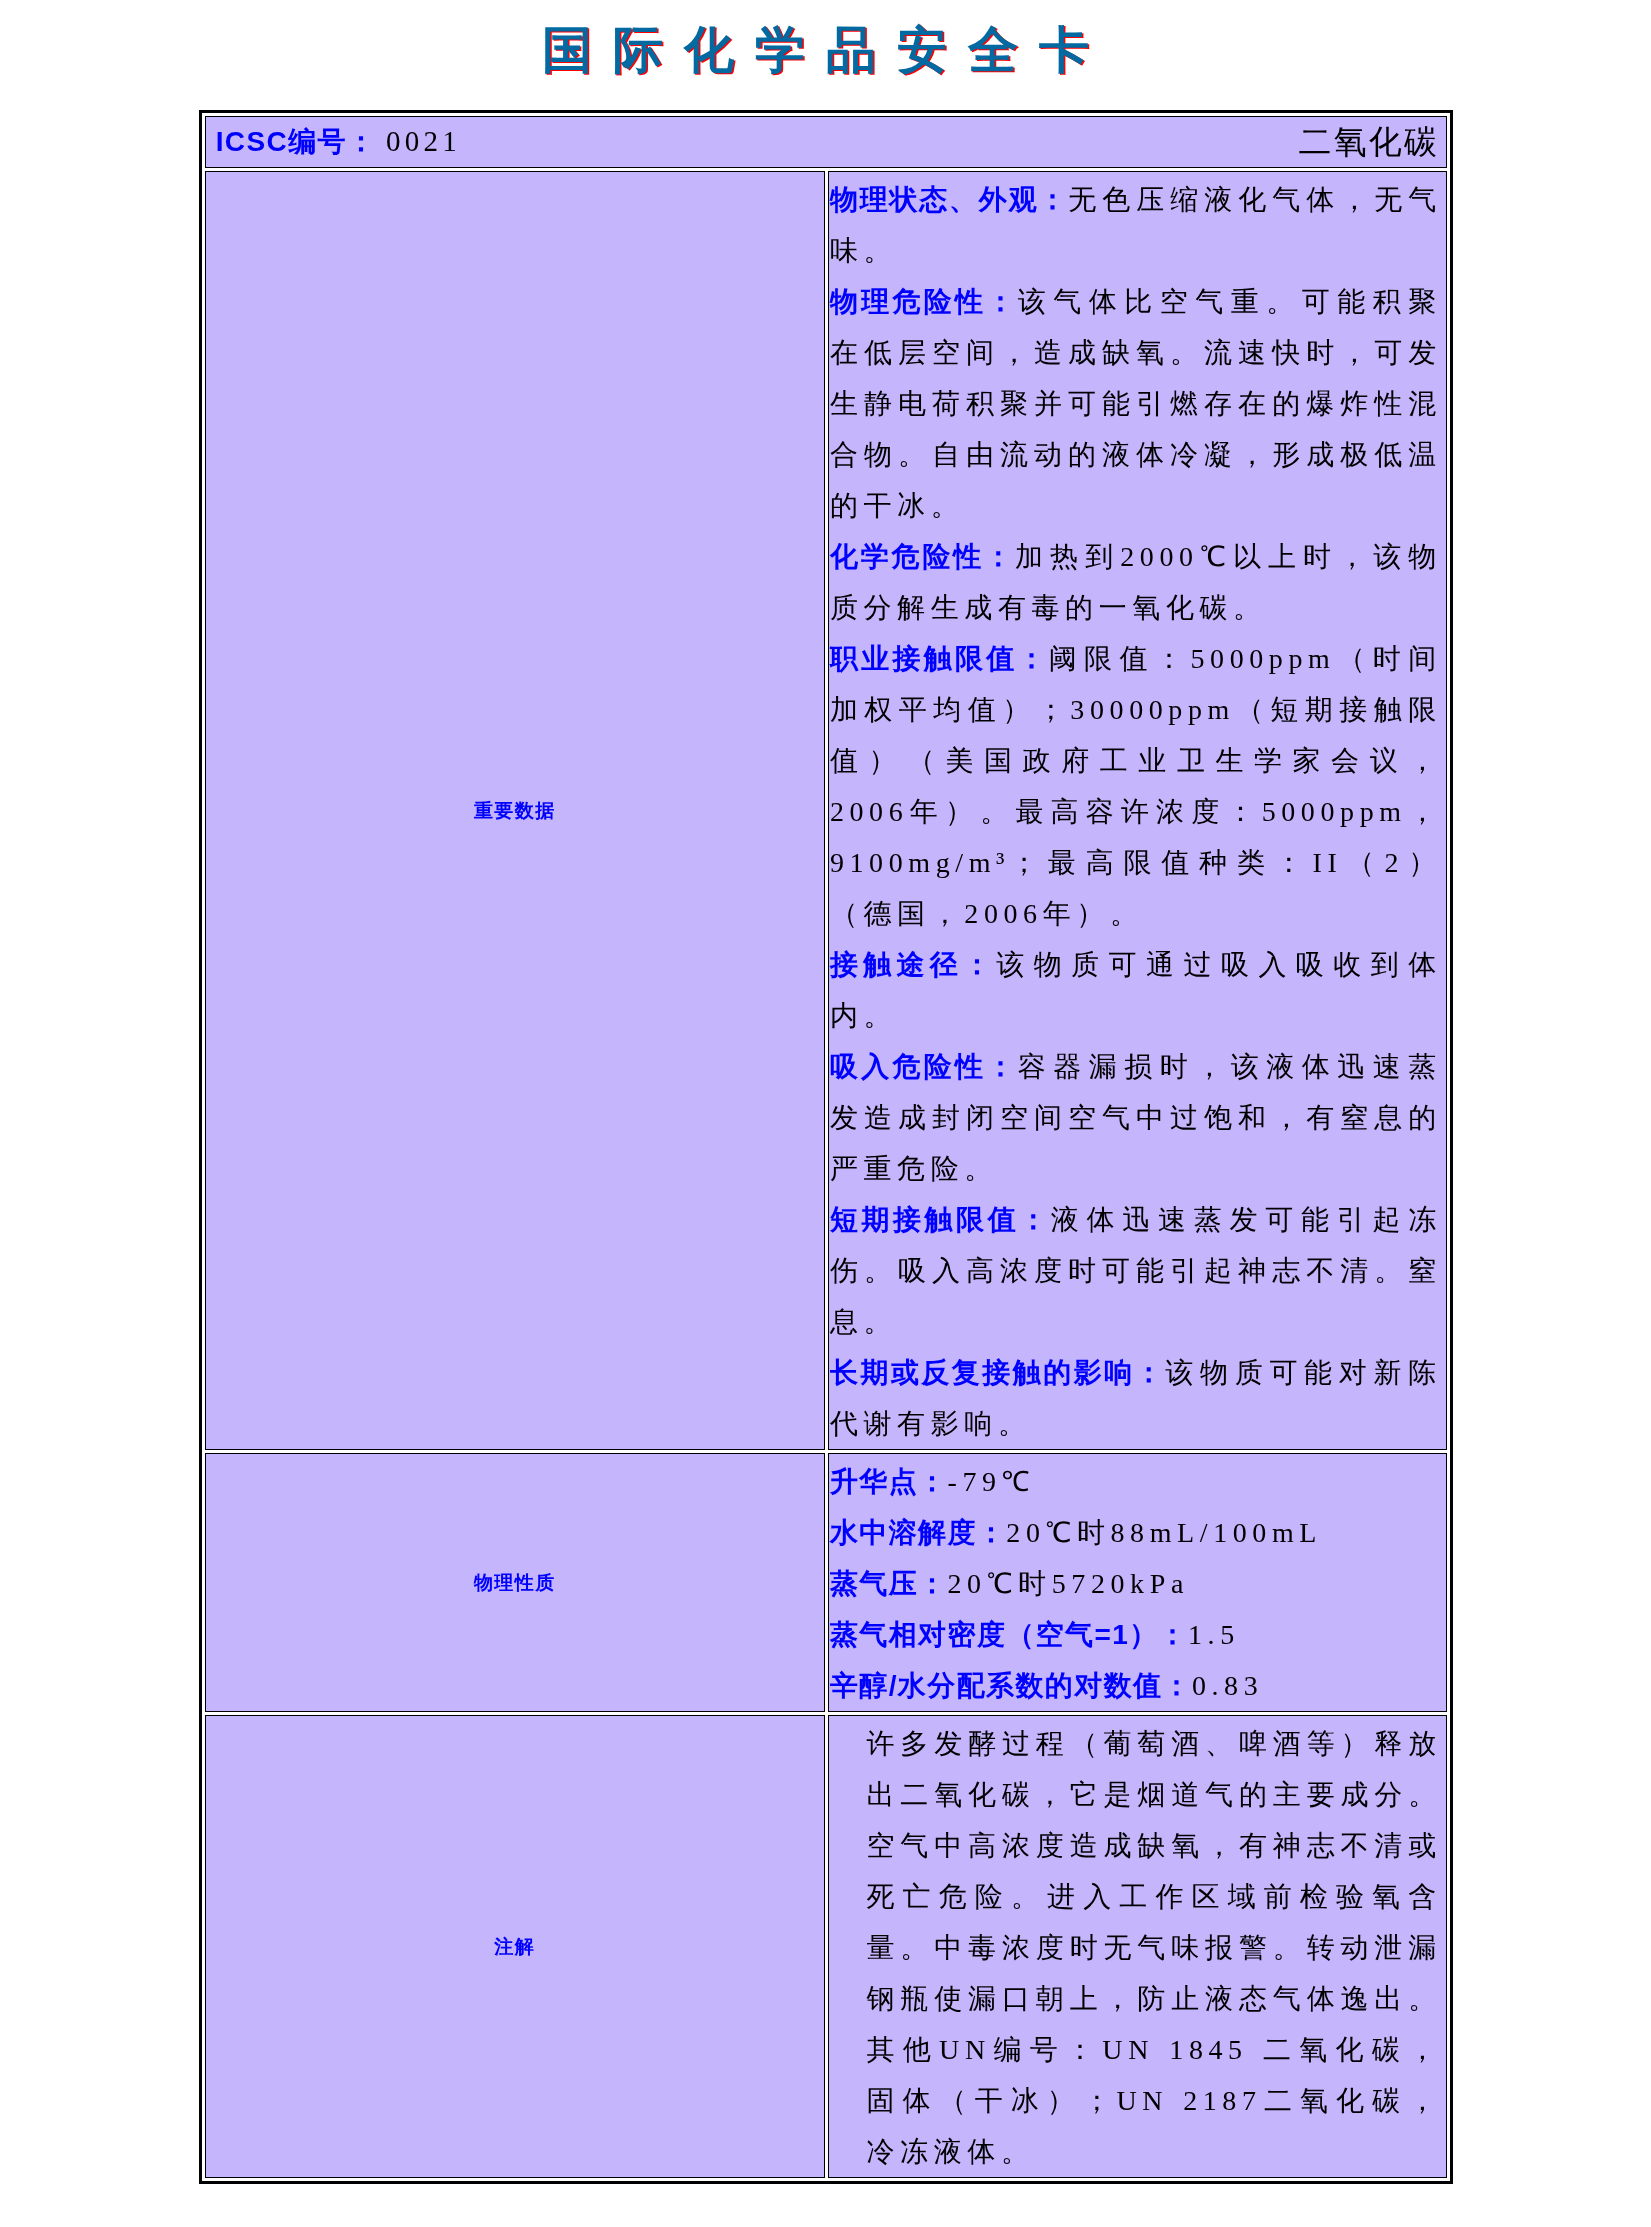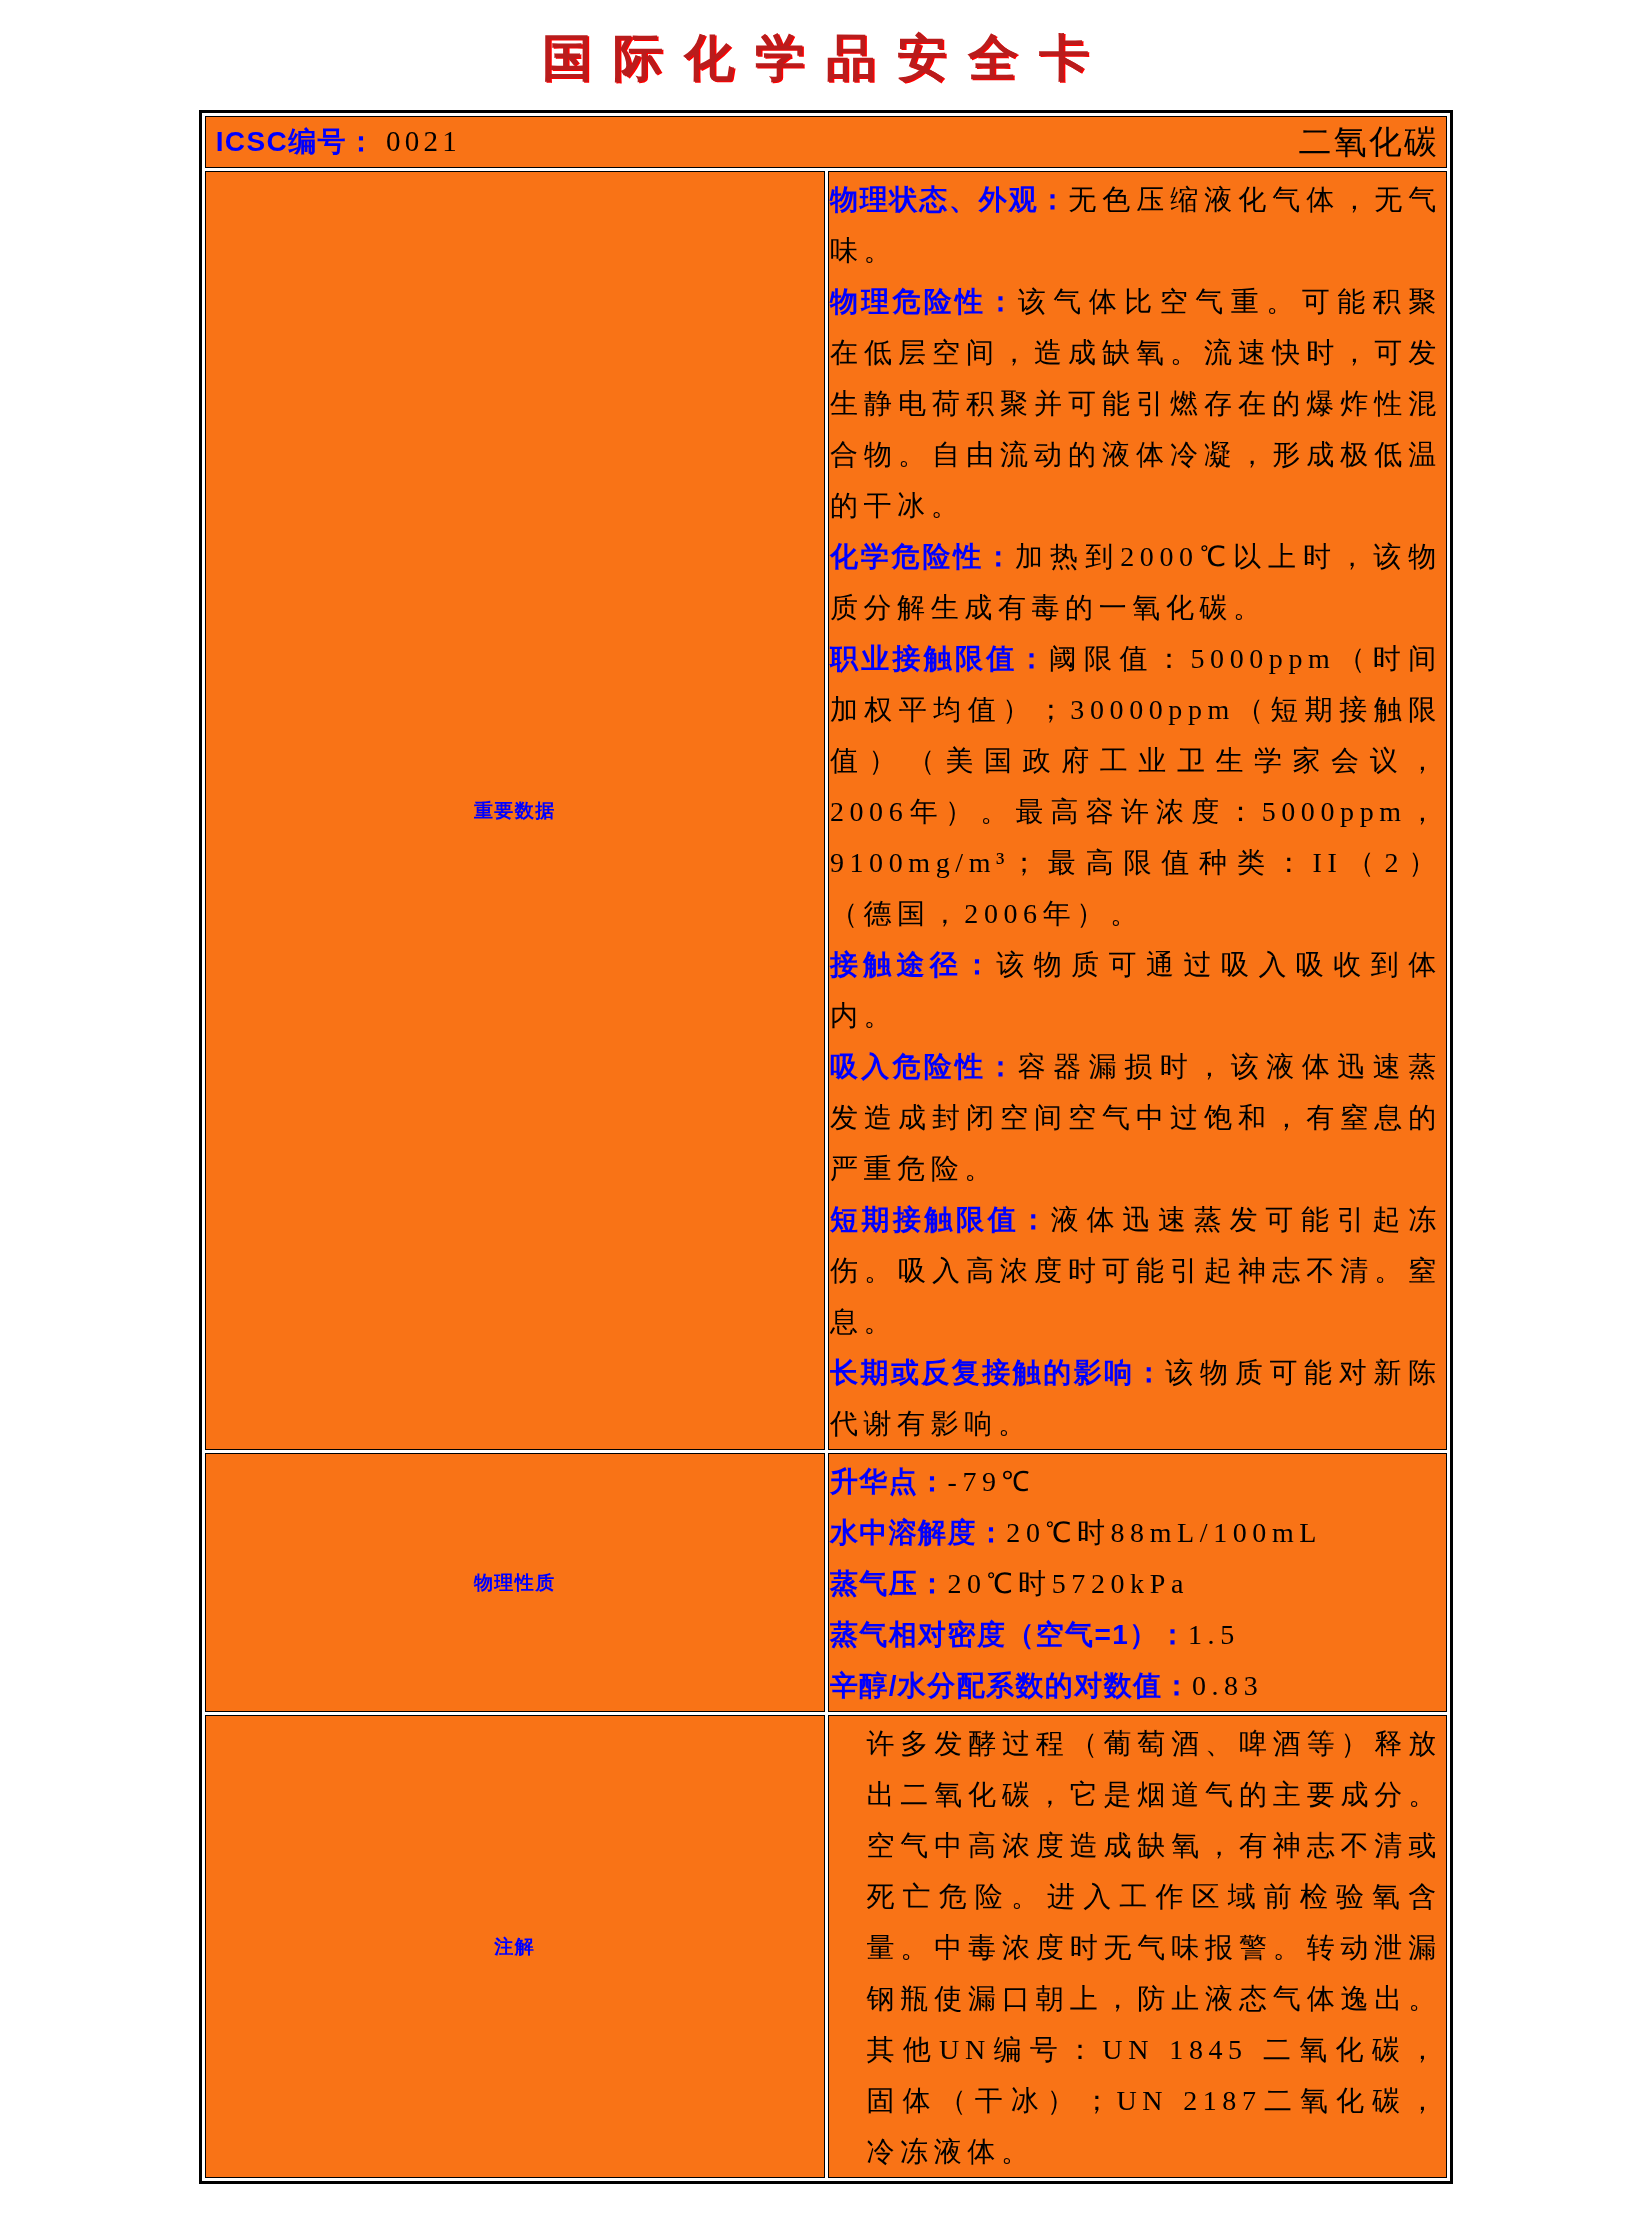--- a/index.html
+++ b/index.html
@@ -1,25 +1,25 @@
 <!DOCTYPE html>
 <html style="font-size:11px"><head>
 <meta charset="utf-8">
 <style>
   html,body{margin:0;padding:0;background:#fff;}
   body{width:1652px;height:2227px;position:relative;font-family:"Liberation Serif",serif;color:#000;}
 
-  .title{position:absolute;top:25px;left:0;width:100%;text-align:center;
+  .title{position:absolute;top:17px;left:0;width:100%;text-align:center;
          font-family:"Liberation Serif",serif;font-weight:bold;font-size:50px;
-         letter-spacing:21px;color:#b91c1c;text-shadow:1.4px 0.7px 0 #f00;}
+         letter-spacing:21px;color:#0369a1;text-shadow:1.4px 0.7px 0 #f00;}
 
   table.card{position:absolute;left:199px;top:110px;width:1254px;
              border:3.5px solid #000;border-collapse:separate;border-spacing:3.5px;
              table-layout:fixed;background:#fff;}
-  td{border:1.4px solid #000;background:#f97316;vertical-align:top;padding:0;}
+  td{border:1.4px solid #000;background:#c4b5fd;vertical-align:top;padding:0;}
 
   td.side{width:129px;vertical-align:middle;text-align:center;
           font-family:"Liberation Sans",sans-serif;font-weight:bold;
           font-size:19px;color:#0000ff;letter-spacing:1.4px;}
 
   td.content{padding:2.1px 4.2px 0 1.4px;font-size:28px;line-height:51px;
              letter-spacing:5.6px;text-align:justify;text-justify:inter-character;}
   td.content p{margin:0;}
   .lbl{color:#0000ff;font-weight:bold;font-family:"Liberation Sans",sans-serif;letter-spacing:1.4px;}
   .txt{font-family:"Liberation Serif",serif;}

